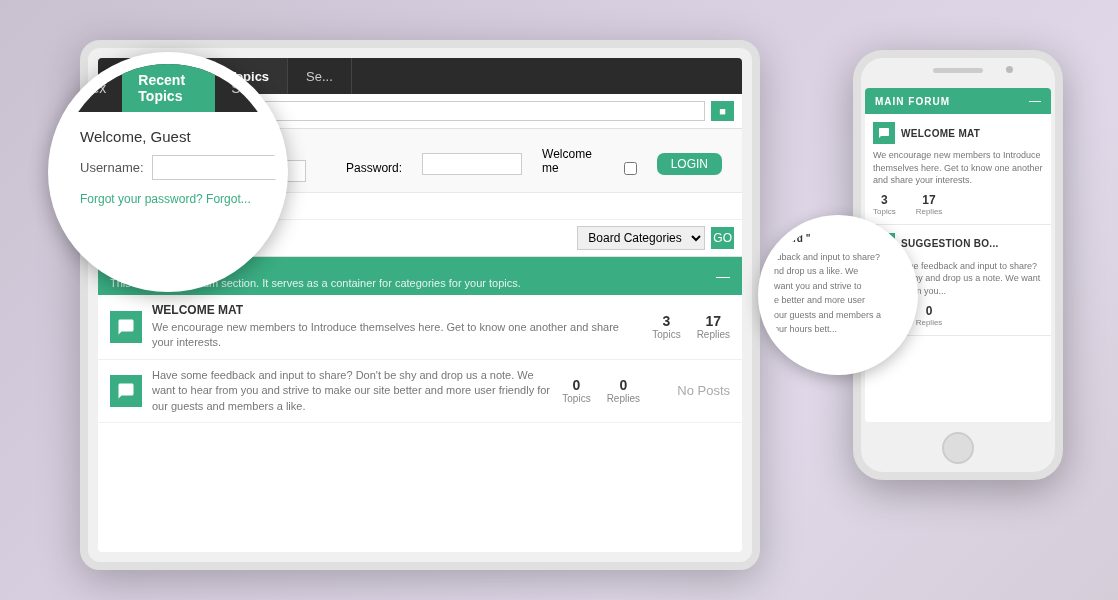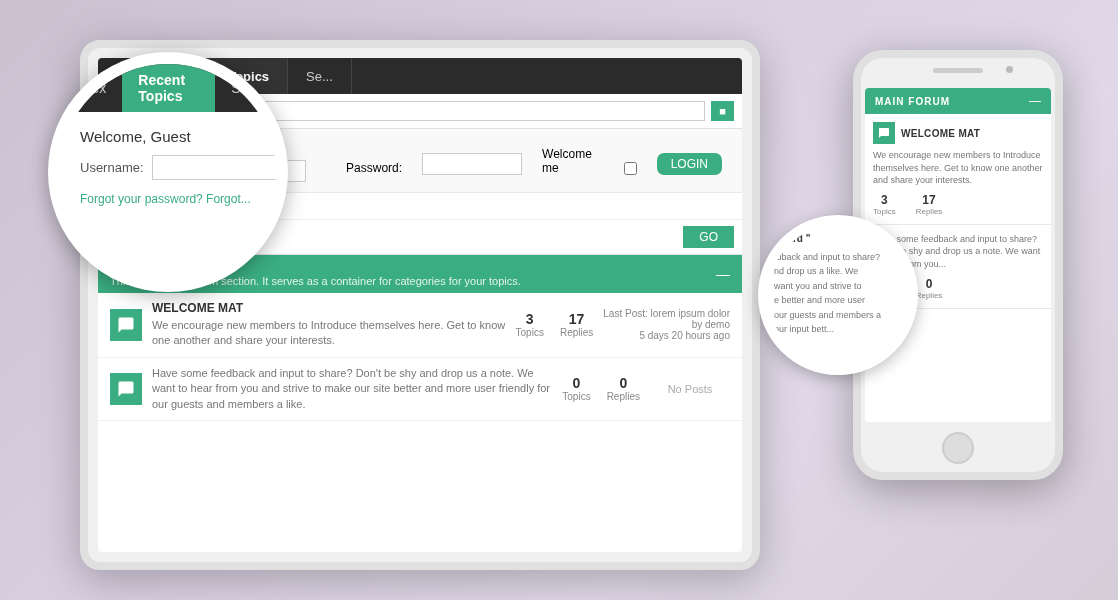--- a/index.html
+++ b/index.html
@@ -145,21 +145,21 @@
     }
     .tablet-dropdown-bar select {
       border: 1px solid #ccc;
       padding: 3px 6px;
       font-size: 12px;
     }
     .tablet-dropdown-bar button {
       background: #3aad82;
       color: #fff;
       border: none;
-      padding: 4px 16px;
+      padding: 4px 2px;
       font-size: 12px;
       cursor: pointer;
     }
 
     
     .forum-section {
       background: #fff;
     }
     .forum-header {
       background: #3aad82;
@@ -220,21 +220,21 @@
     }
     .stat-col { display: flex; flex-direction: column; align-items: center; }
     .stat-num { font-size: 14px; font-weight: bold; color: #333; }
     .stat-label { font-size: 10px; color: #888; }
     .forum-lastpost {
       font-size: 10px;
       color: #888;
       min-width: 110px;
       text-align: right;
     }
-    .no-posts { font-size: 11px; color: #aaa; min-width: 80px; text-align: center; }
+    .no-posts { font-size: 13px; color: #aaa; min-width: 80px; text-align: right; }
 
     
     .magnifier {
       position: absolute;
       left: 48px;
       top: 52px;
       width: 240px;
       height: 240px;
       border-radius: 50%;
       border: 12px solid rgba(255,255,255,0.95);
@@ -491,20 +491,23 @@
         <button class="login-btn">LOGIN</button>
       </div>
     </div>
 
     <div class="tablet-forgot">
       <span>?</span>
       <a href="#">Forgot your password?</a>
     </div>
 
     <div class="tablet-dropdown-bar">
+      <select>
+        <option>Board Categories</option>
+      </select>
       <button>GO</button>
     </div>
 
     <div class="forum-section">
       <div class="forum-header">
         <div>
           <div class="forum-header-title">MAIN FORUM</div>
           <div class="forum-header-desc">This is the main forum section. It serves as a container for categories for your topics.</div>
         </div>
         <span class="forum-header-icon">—</span>
@@ -523,25 +526,20 @@
         <div class="forum-stats">
           <div class="stat-col">
             <span class="stat-num">3</span>
             <span class="stat-label">Topics</span>
           </div>
           <div class="stat-col">
             <span class="stat-num">17</span>
             <span class="stat-label">Replies</span>
           </div>
         </div>
-        <div class="forum-lastpost">
-          <div>Last Post: lorem ipsum dolor</div>
-          <div>by demo</div>
-          <div>5 days 20 hours ago</div>
-        </div>
       </div>
 
       <div class="forum-row">
         <div class="forum-icon">
           <svg viewBox="0 0 24 24">
               <path d="M20 2H4c-1.1 0-2 .9-2 2v18l4-4h14c1.1 0 2-.9 2-2V4c0-1.1-.9-2-2-2z"></path>
             </svg>
         </div>
         <div class="forum-info">
           <div class="forum-desc">Have some feedback and input to share? Don't be shy and drop us a note. We want to hear from you and strive to make our site better and more user friendly for our guests and members a like.</div>
@@ -618,20 +616,28 @@
           <div class="phone-stat-label">Topics</div>
         </div>
         <div class="phone-stat">
           <div class="phone-stat-num">17</div>
           <div class="phone-stat-label">Replies</div>
         </div>
       </div>
     </div>
 
     <div class="phone-card">
+      <div class="phone-card-header">
+        <div class="phone-card-icon">
+          <svg viewBox="0 0 24 24">
+              <path d="M20 2H4c-1.1 0-2 .9-2 2v18l4-4h14c1.1 0 2-.9 2-2V4c0-1.1-.9-2-2-2z"></path>
+            </svg>
+        </div>
+        <span class="phone-card-title">SUGGESTION BO...</span>
+      </div>
       <div class="phone-card-desc">Have some feedback and input to share? Don't be shy and drop us a note. We want to hear from you...</div>
       <div class="phone-card-stats">
         <div class="phone-stat">
           <div class="phone-stat-num">0</div>
           <div class="phone-stat-label">Topics</div>
         </div>
         <div class="phone-stat">
           <div class="phone-stat-num">0</div>
           <div class="phone-stat-label">Replies</div>
         </div>
@@ -643,18 +649,18 @@
 
 <div class="phone-magnifier">
   <div class="phone-mag-content">
     <div class="phone-mag-title">Board "</div>
     <div style="font-size:9px; color:#777; line-height:1.6;">
       <div>fdback and input to share?</div>
       <div>nd drop us a like. We</div>
       <div>want you and strive to</div>
       <div>e better and more user</div>
       <div>our guests and members a</div>
-      <div>our input bett...</div>
+      <div>our hours bett...</div>
     </div>
   </div>
 </div>
 
 <div class="bullet-circle"></div>
 
 </body></html>

